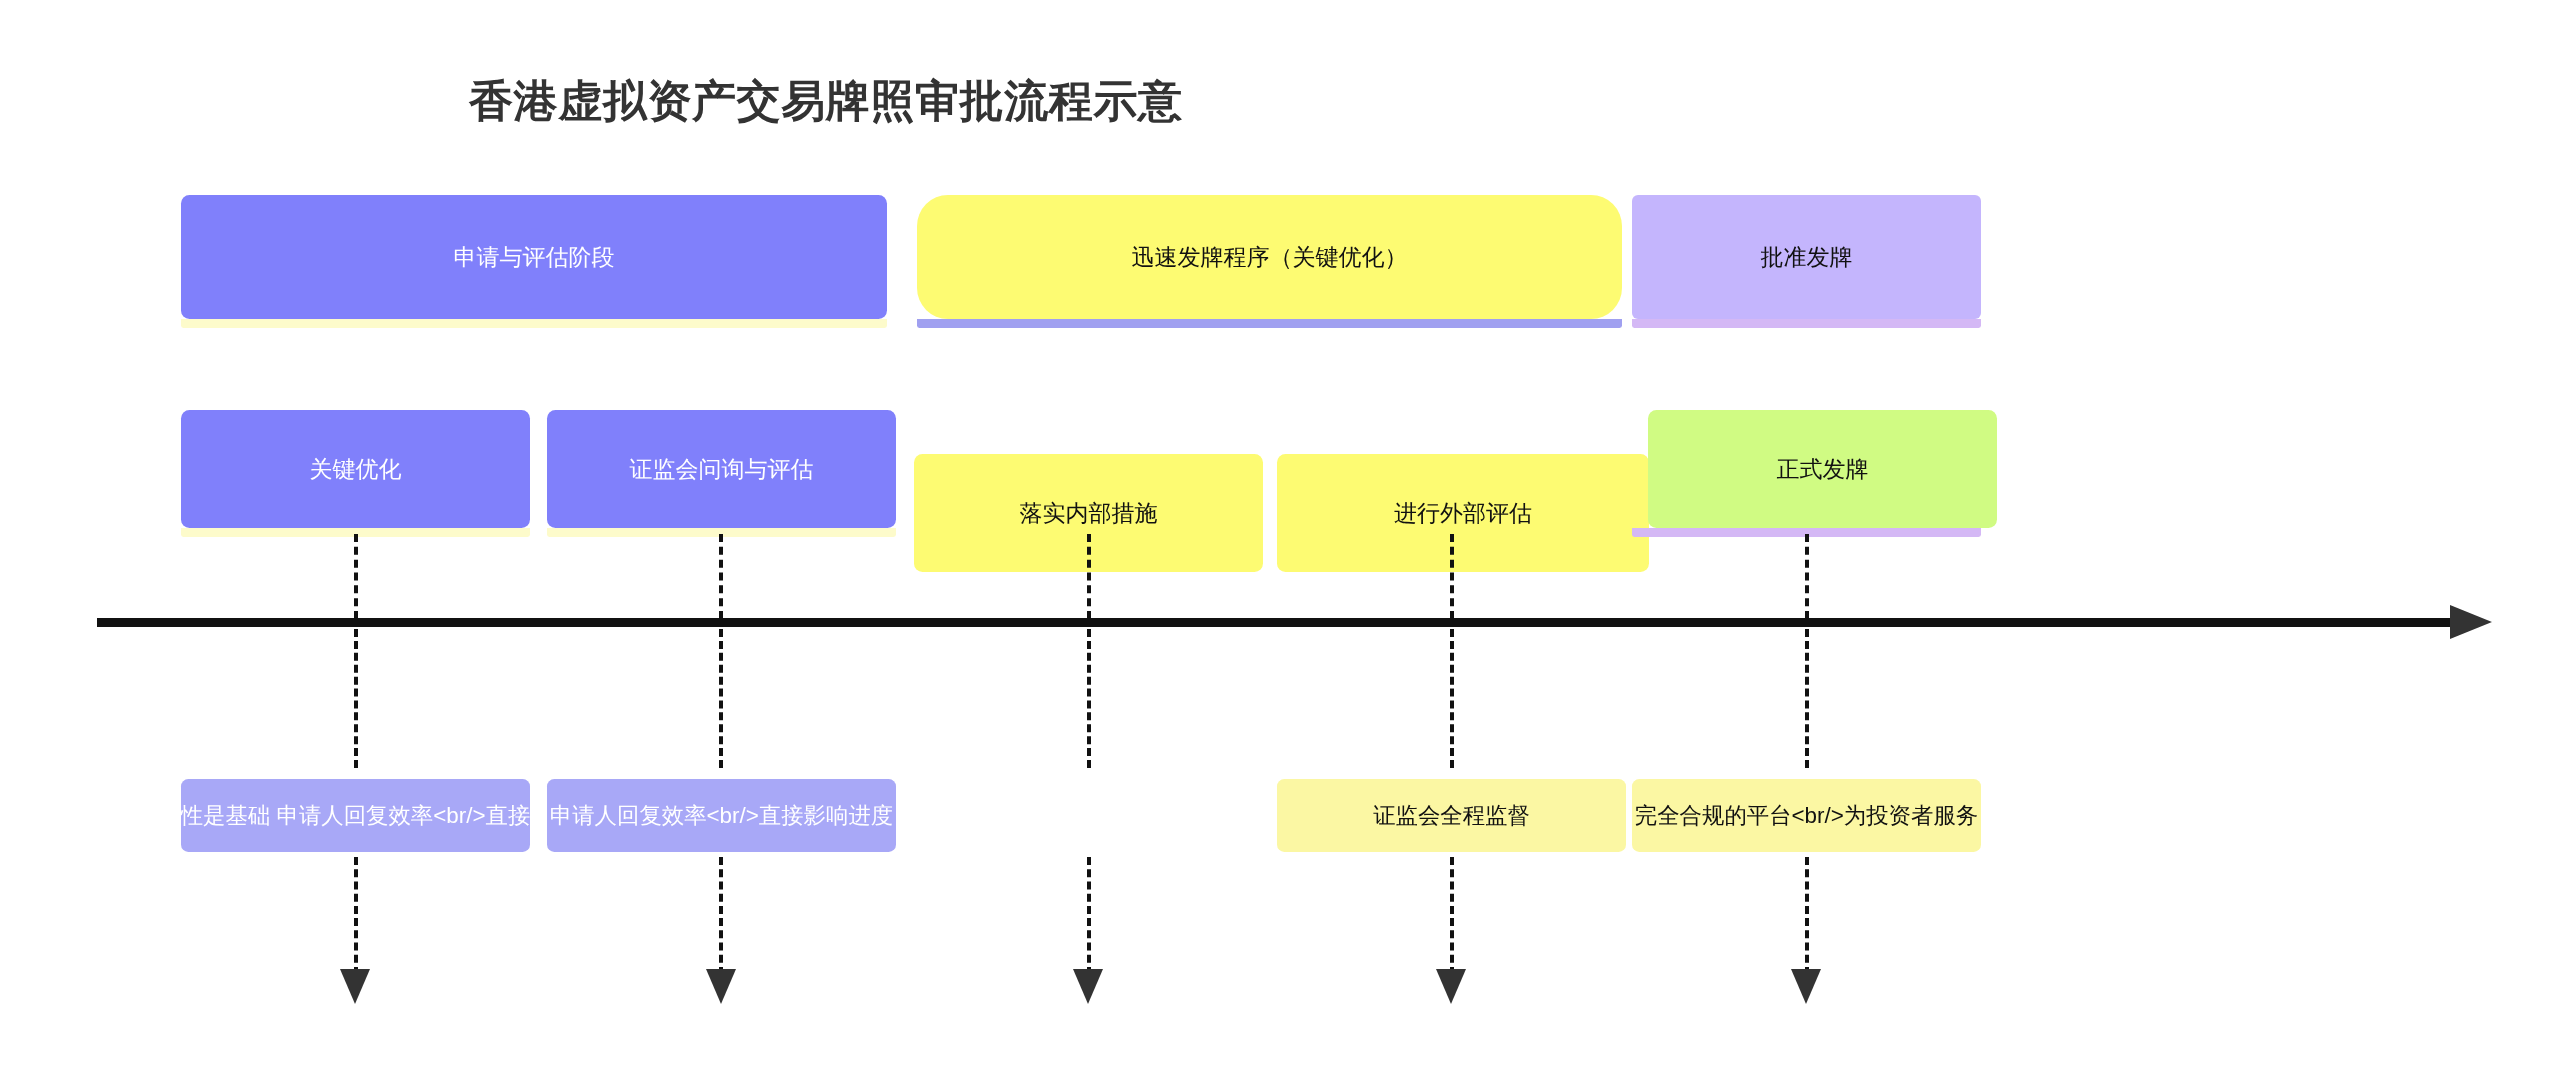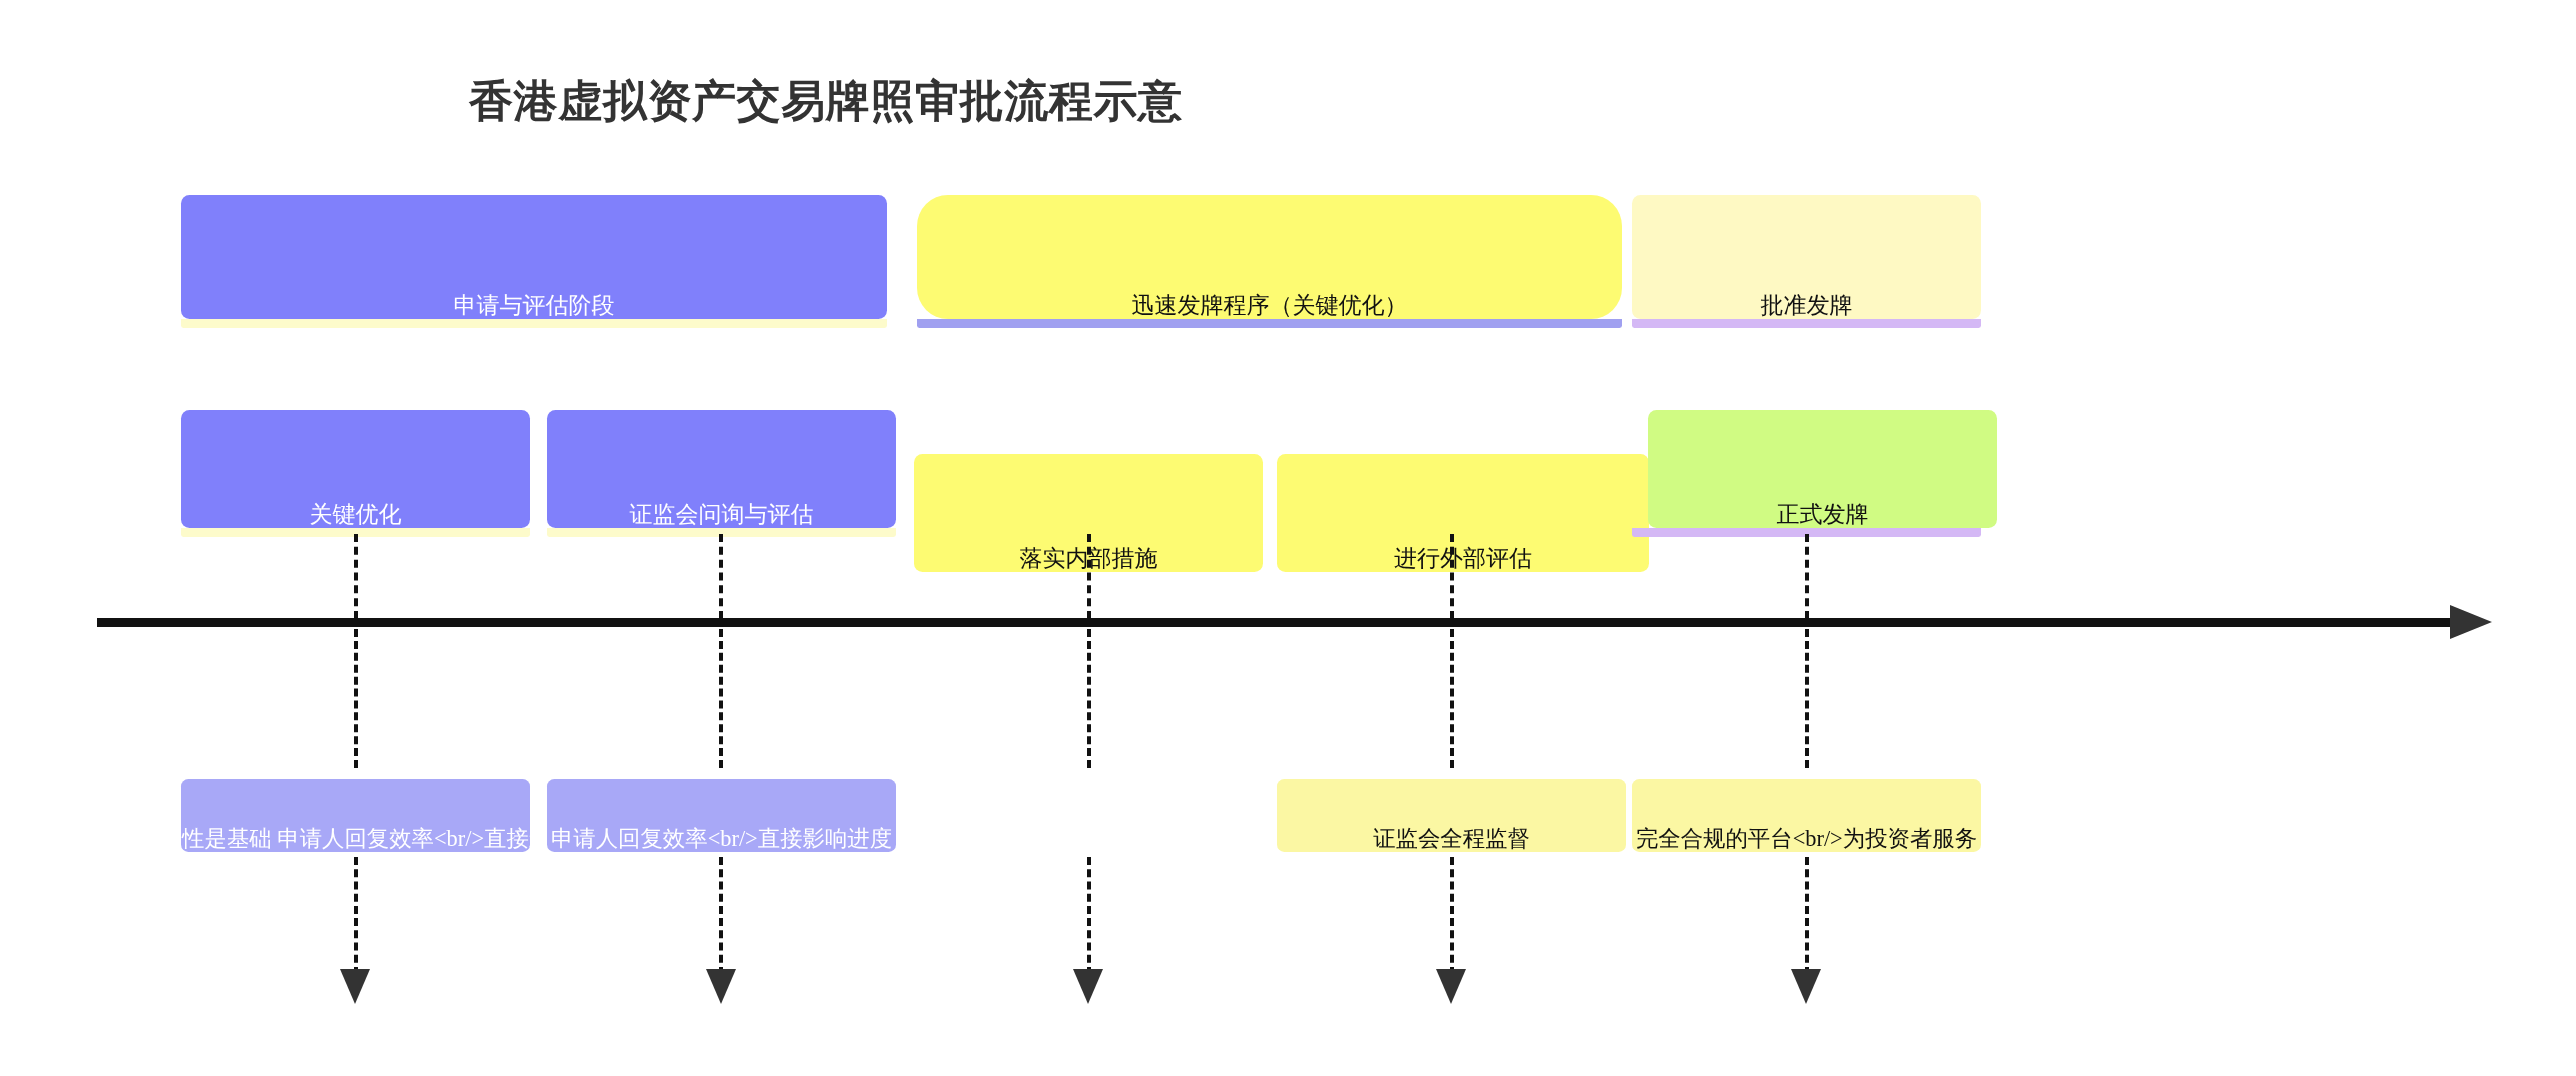--- a/index.html
+++ b/index.html
@@ -34,24 +34,23 @@
     white-space: nowrap;
     line-height: 1;
   }
 
   
   .node {
     position: absolute;
     box-sizing: border-box;
     border-radius: 8.5px;
     display: flex;
-    align-items: flex-end;
+    align-items: center;
     justify-content: center;
     overflow: visible;
-    font-family: Liberation Serif, serif;
   }
   .node .node-label {
     white-space: nowrap;
     line-height: 1.15;
     text-align: center;
   }
 
   
   .accent-bar {
     position: absolute;
@@ -60,21 +59,21 @@
 
   
   .phase-box .node-label {
     font-size: 23px;
     font-weight: normal;
   }
   .phase-purple { background: #8080fb; }
   .phase-purple .node-label { color: #ffffff; }
   .phase-yellow { background: #fdfb72; }
   .phase-yellow .node-label { color: #111111; }
-  .phase-green  { background: #fef9c3; }
+  .phase-green  { background: #c4b5fd; border-radius: 6px; }
   .phase-green  .node-label { color: #111111; }
 
   
   .step-box .node-label {
     font-size: 23px;
     font-weight: normal;
   }
   .step-purple { background: #8080fb; }
   .step-purple .node-label { color: #ffffff; }
   .step-yellow { background: #fdfb72; margin-top: 44px; }

